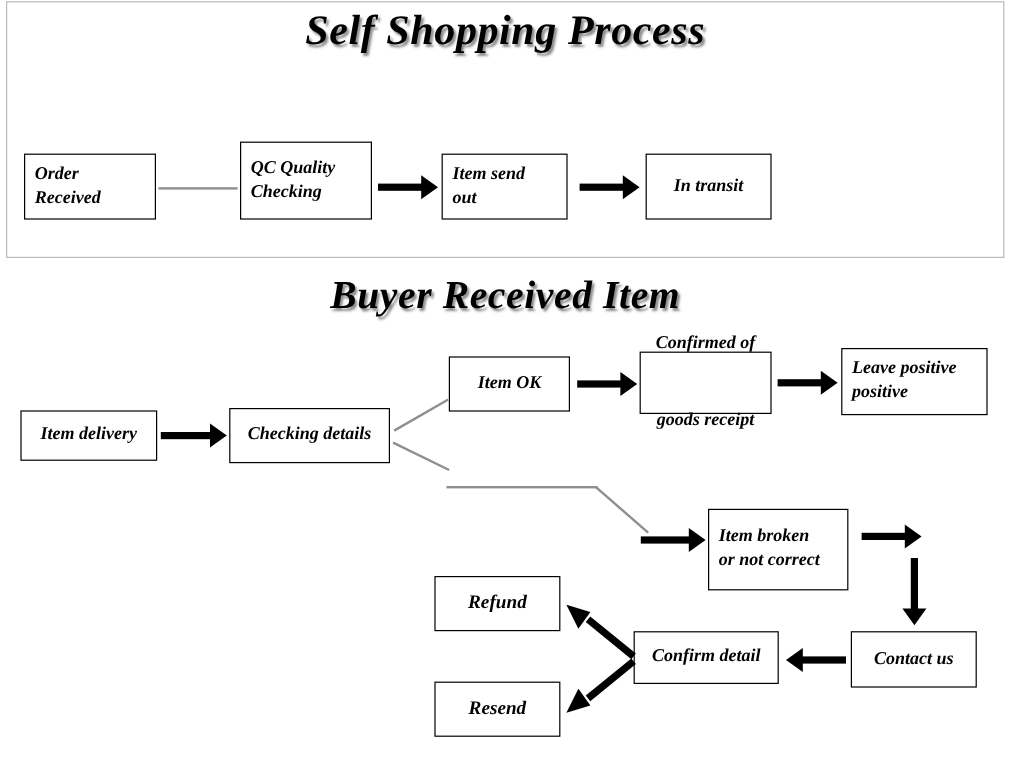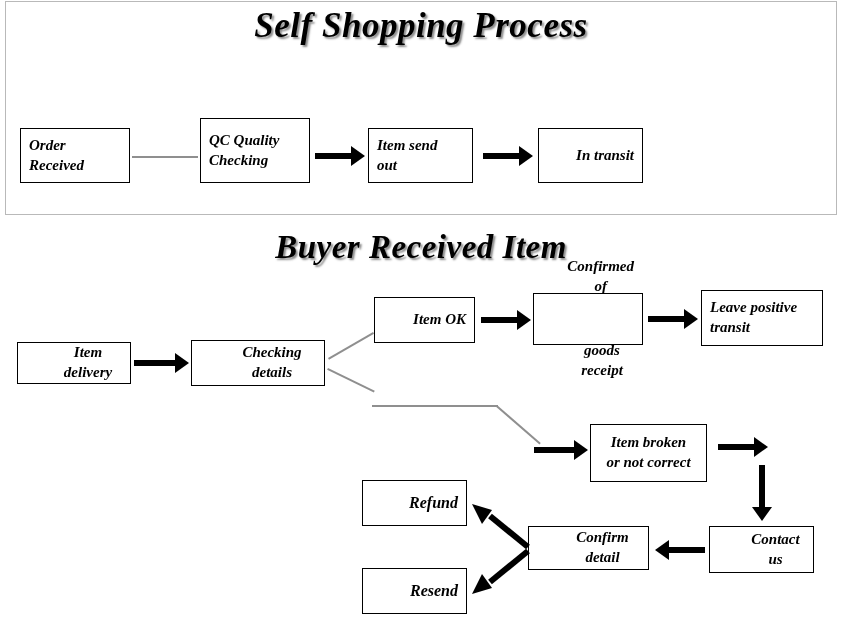--- a/index.html
+++ b/index.html
@@ -50,21 +50,21 @@
     font-family: "Liberation Serif", serif;
     font-style: italic;
     font-weight: bold;
     font-size: 15px;
     line-height: 1.32;
     display: flex;
     flex-direction: column;
     justify-content: center;
     padding: 2px 8px;
   }
-  .node.center { align-items: flex-end; text-align: center; padding-left: 36px; }
+  .node.center { align-items: center; text-align: center; }
   .node span { display: block; }
   .node.big { font-size: 16px; }
   
   .arrow-h, .arrow-v, .plainline {
     position: absolute;
   }
   .arrow-h .shaft {
     position: absolute;
     left: 0;
     top: 50%;
@@ -170,24 +170,24 @@
     <span>Item OK</span>
   </div>
 
   <div class="node center" style="left:533px; top:293px; width:110px; height:52px;gap:44px;">
     <span>Confirmed of</span>
     <span>goods receipt</span>
   </div>
 
   <div class="node" style="left:701px; top:290px; width:122px; height:56px;">
     <span>Leave positive</span>
-    <span>transit</span>
-  </div>
-
-  <div class="node" style="left:590px; top:424px; width:117px; height:58px;align-items:center;">
+    <span>positive</span>
+  </div>
+
+  <div class="node" style="left:590px; top:424px; width:117px; height:68px;">
     <span>Item broken</span>
     <span>or not correct</span>
   </div>
 
   <div class="node center" style="left:709px; top:526px; width:105px; height:47px;">
     <span>Contact us</span>
   </div>
 
   <div class="node center" style="left:528px; top:526px; width:121px; height:44px;">
     <span>Confirm detail</span>

